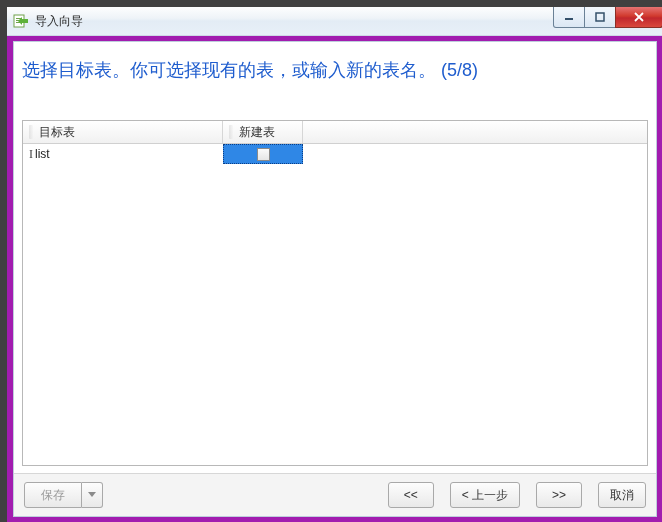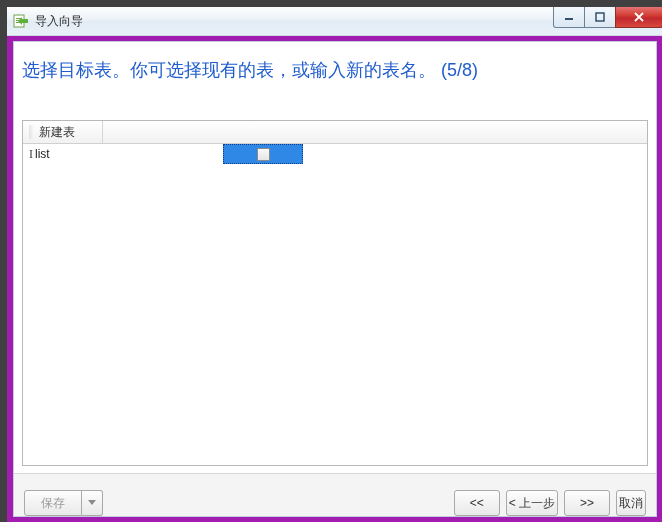--- a/index.html
+++ b/index.html
@@ -22,22 +22,22 @@
   .col-src{width:200px}
   .col-dst{width:200px}
   .col-new{width:80px}
   .tbody{overflow:auto;height:calc(100% - 22px)}
   .trow{display:flex;height:20px;align-items:stretch}
   .td{display:flex;align-items:center;padding:0 6px;box-sizing:border-box;color:#222}
   .td .cursor{font-family:serif;margin-right:2px;color:#444}
   .cell-new{width:80px;padding:0}
   .chkcell{width:100%;height:100%;background:#2f87e6;border:1px dotted #0b3e86;display:flex;align-items:center;justify-content:center;box-sizing:border-box}
   .chkbox{width:13px;height:13px;background:linear-gradient(to bottom,#fafafa,#e5e5e5);border:1px solid #8a8a8a;box-sizing:border-box}
-  .footer{position:absolute;left:0;right:0;bottom:0;height:42px;border-top:1px solid #d7d7d7;background:#f4f4f4;display:flex;align-items:flex-end;padding:0 10px;gap:6px}
-  .btn{height:24px;border:1px solid #a9a9a9;background:linear-gradient(to bottom,#fdfdfd,#e9e9e9);border-radius:3px;padding:0 2px;display:inline-flex;align-items:center;justify-content:center;color:#333;cursor:pointer;font-size:12px}
+  .footer{position:absolute;left:0;right:0;bottom:0;height:42px;border-top:1px solid #d7d7d7;background:#f4f4f4;display:flex;align-items:center;padding:0 10px;gap:16px}
+  .btn{height:24px;border:1px solid #a9a9a9;background:linear-gradient(to bottom,#fdfdfd,#e9e9e9);border-radius:3px;padding:0 11px;display:inline-flex;align-items:center;justify-content:center;color:#333;cursor:pointer;font-size:12px}
   .btn.small{padding:0 8px;min-width:28px}
   .btn.disabled{color:#9a9a9a}
   .splitbtn{display:inline-flex}
   .splitbtn .btn.main{border-top-right-radius:0;border-bottom-right-radius:0;padding:0 16px}
   .splitbtn .btn.drop{border-left:none;border-top-left-radius:0;border-bottom-left-radius:0;padding:0 6px}
   .spacer{flex:1}
 </style>
 </head>
 <body>
 
@@ -72,20 +72,21 @@
       </div>
     </div>
   </div>
 
   <div class="client">
 
     <div class="instr">选择目标表。你可选择现有的表，或输入新的表名。 (5/8)</div>
 
     <div class="tablewrap">
       <div class="thead">
+        <div class="th col-dst">目标表</div>
         <div class="th col-new">新建表</div>
       </div>
       <div class="tbody">
         <div class="trow">
           <div class="td col-src">
             <span class="cursor">I</span>
             <span>list</span>
           </div>
           <div class="td cell-new">
             <div class="chkcell">

